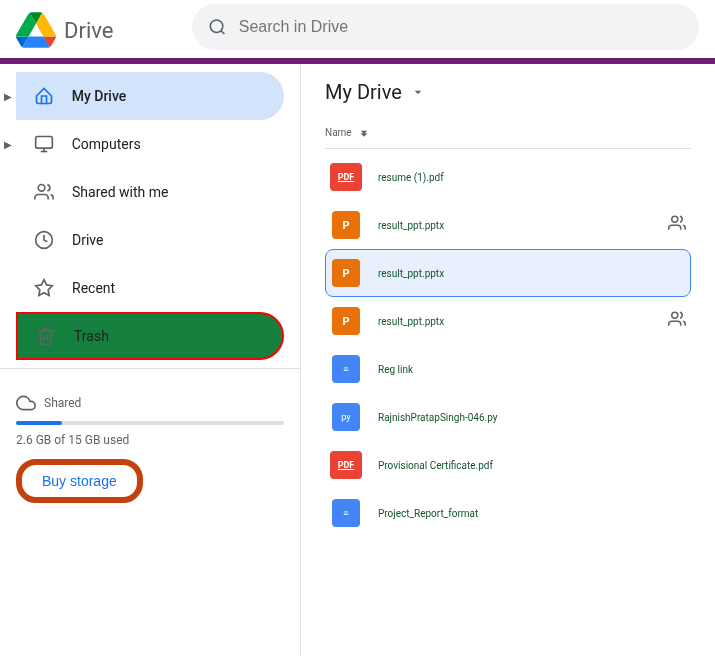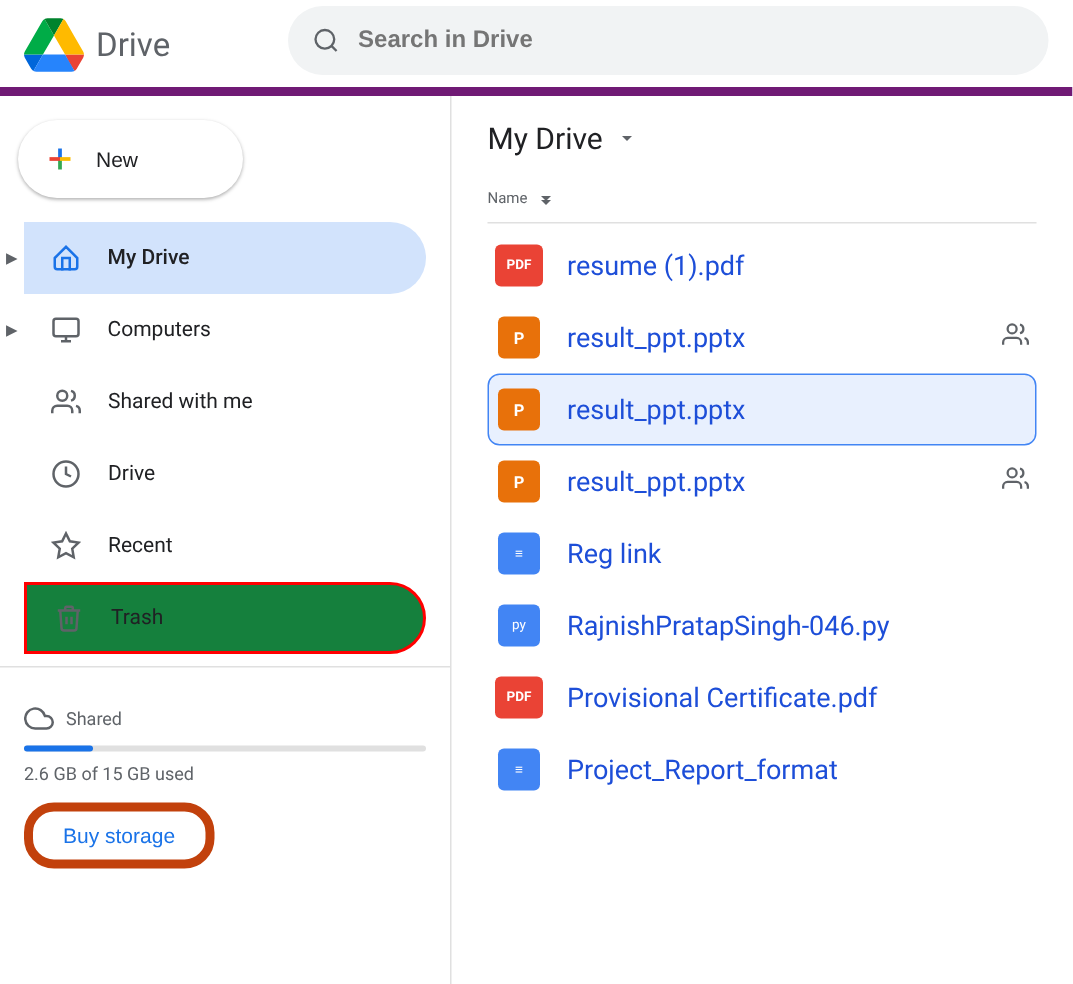--- a/index.html
+++ b/index.html
@@ -12,21 +12,21 @@
     }
     .logo-area { display: flex; align-items: center; gap: 8px; min-width: 160px; }
     .logo-icon { width: 40px; height: 40px; }
     .logo-text { font-size: 22px; color: #5f6368; font-weight: 400; }
     .search-bar {
       flex: 1; display: flex; align-items: center; background: #f1f3f4;
       border-radius: 24px; padding: 0 16px; height: 46px; gap: 12px;
     }
     .search-bar input {
       border: none; background: transparent; font-size: 16px; outline: none;
-      color: #202124; width: 100%; font-weight: bold;
+      color: #202124; width: 100%;
     }
 
     
     .main { display: flex; flex: 1; overflow: hidden; }
 
     
     .sidebar { width: 300px; min-width: 300px; padding: 8px 0; overflow-y: auto; }
     .new-btn {
       margin: 8px 12px 16px 12px; padding: 0 24px 0 16px;
       height: 52px; border-radius: 28px; border: none;
@@ -70,25 +70,25 @@
     .sort-row { display: flex; align-items: center; padding: 4px 0 8px 0; border-bottom: 1px solid #e0e0e0; margin-bottom: 4px; }
     .sort-label { font-size: 10px; color: #5f6368; display: flex; align-items: center; gap: 4px; }
 
     .file-row {
       display: flex; align-items: center; gap: 16px; padding: 8px 4px;
       border-radius: 8px; cursor: pointer; height: 48px;
       border: 1px solid transparent;
     }
     .file-row.selected { background: #e8f0fe; border: 1px solid #4285f4; }
     .file-icon { width: 32px; height: 32px; display: flex; align-items: center; justify-content: center; flex-shrink: 0; }
-    .file-name { font-size: 18px; color: #1d4ed8; flex: 1; }
+    .file-name { font-size: 10px; color: #14532d; flex: 1; }
     .file-share-icon { color: #5f6368; font-size: 16px; }
 
     
-    .icon-pdf { background: #ea4335; border-radius: 4px; color: white; font-size: 9px; font-weight: 700; width: 48px; height: 28px; display: flex; align-items: center; justify-content: center; }
+    .icon-pdf { background: #ea4335; border-radius: 4px; color: white; font-size: 9px; font-weight: 700; width: 48px; height: 28px; display: flex; align-items: center; justify-content: center; text-decoration: underline; }
     
     .icon-ppt { background: #e8710a; border-radius: 4px; color: white; font-size: 11px; font-weight: 700; width: 28px; height: 28px; display: flex; align-items: center; justify-content: center; }
     
     .icon-doc { background: #4285f4; border-radius: 4px; color: white; font-size: 9px; font-weight: 700; width: 28px; height: 28px; display: flex; align-items: center; justify-content: center; }
     
     .icon-py { background: #4285f4; border-radius: 4px; color: white; font-size: 9px; font-weight: 400; width: 28px; height: 28px; display: flex; align-items: center; justify-content: center; }
   </style>
 </head>
 <body>
 
@@ -110,30 +110,20 @@
       <circle cx="11" cy="11" r="8"></circle>
         <line x1="21" y1="21" x2="16.65" y2="16.65"></line>
     </svg>
     <input type="text" placeholder="Search in Drive" style="">
   </div>
 </div>
 
 <div class="main">
 
   <div class="sidebar">
-    <button class="new-btn">
-
-      <svg width="24" height="24" viewBox="0 0 24 24">
-        <line x1="12" y1="5" x2="12" y2="12" stroke="#1a73e8" stroke-width="2.5"></line>
-        <line x1="12" y1="12" x2="12" y2="19" stroke="#34a853" stroke-width="2.5"></line>
-        <line x1="5" y1="12" x2="12" y2="12" stroke="#ea4335" stroke-width="2.5"></line>
-        <line x1="12" y1="12" x2="19" y2="12" stroke="#fbbc04" stroke-width="2.5"></line>
-      </svg>
-      <span>New</span>
-    </button>
 
     <div style="display:flex;align-items:center;">
       <span class="nav-item-with-arrow">
         <span class="arrow">▶</span>
       </span>
       <div class="nav-item active" style="flex:1;">
         <span class="nav-icon">
           <svg width="20" height="20" viewBox="0 0 24 24" fill="none">
             <path d="M3 12l9-9 9 9v7a2 2 0 01-2 2H5a2 2 0 01-2-2z" stroke="#1a73e8" stroke-width="2" fill="none"></path>
             <polyline points="9 22 9 12 15 12 15 22" stroke="#1a73e8" stroke-width="2" fill="none"></polyline>

